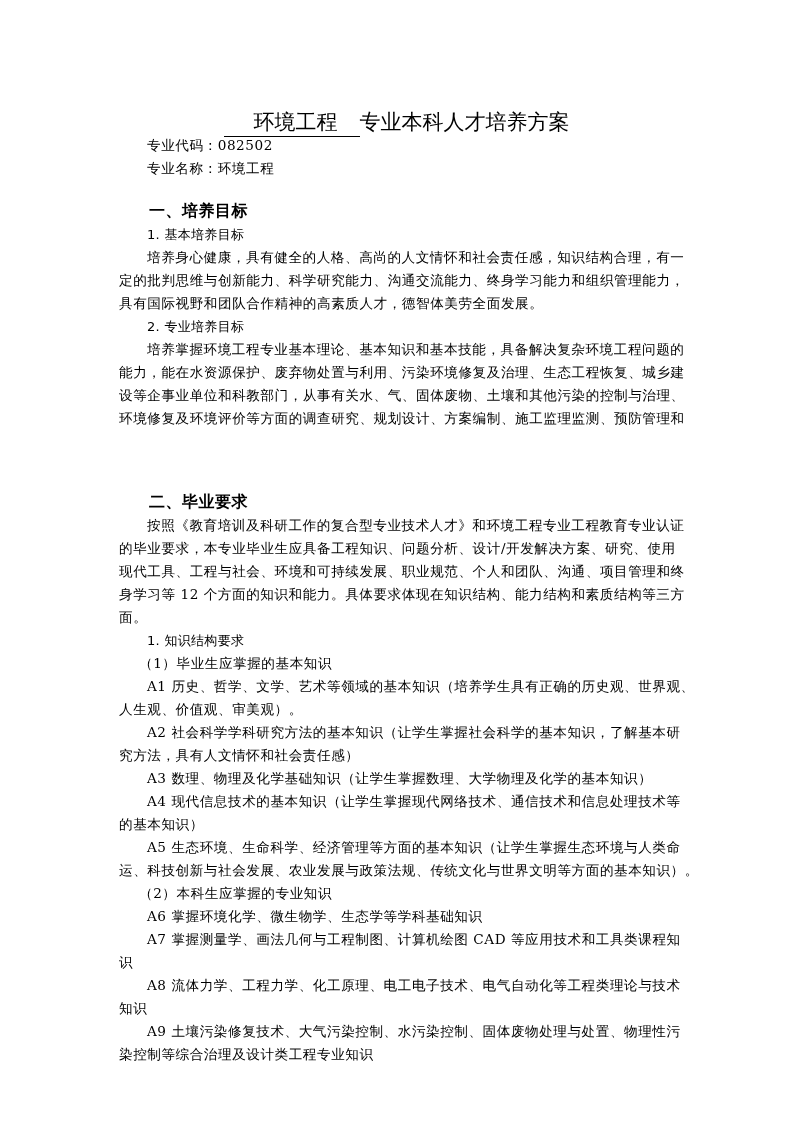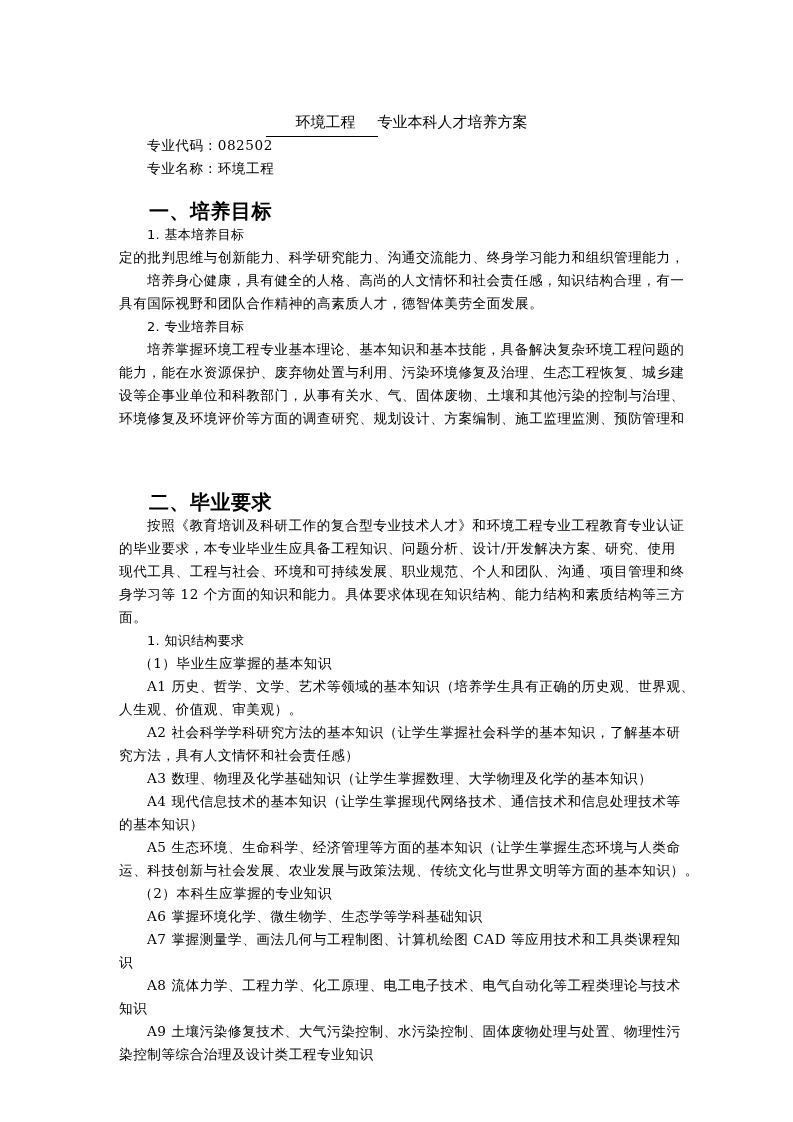--- a/index.html
+++ b/index.html
@@ -1,25 +1,25 @@
 <!DOCTYPE html>
 <html><head>
 <meta charset="utf-8">
 <style>
   html, body { margin: 0; padding: 0; background: #ffffff; }
   body { width: 793px; height: 1122px; position: relative; overflow: hidden;
          font-family: "DejaVu Serif", "Liberation Serif", serif; color: #000; }
   .page { position: absolute; left: 0; top: 0; width: 793px; height: 1122px; }
   .title { position: absolute; top: 108px; left: 0; width: 793px; text-align: center;
-           font-family: "DejaVu Sans", "Liberation Sans", sans-serif; font-size: 15px; line-height: 28px; }
+           font-family: "DejaVu Sans", "Liberation Sans", sans-serif; font-size: 21px; line-height: 28px; }
   .title .blank { display: inline-block; border-bottom: 1.5px solid #000; padding: 0 22px 0 30px; }
   .block { position: absolute; left: 119px; width: 560px; }
   .line { font-size: 13.6px; line-height: 23px; height: 23px; white-space: nowrap; letter-spacing: 0.55px; }
   .ind { padding-left: 28px; }
-  .h1 { font-family: "DejaVu Sans", "Liberation Sans", sans-serif; font-weight: bold; font-size: 20px;
+  .h1 { font-family: "DejaVu Sans", "Liberation Sans", sans-serif; font-weight: bold; font-size: 16px;
         line-height: 24px; height: 24px; padding-left: 30px; letter-spacing: 0.5px; }
   .h2 { font-family: "DejaVu Sans", "Liberation Sans", sans-serif; font-size: 13px;
         line-height: 23px; height: 23px; padding-left: 28px; letter-spacing: 0.3px; }
 </style>
 </head>
 <body>
 
 <div class="page">
 
   <div class="title">
@@ -27,22 +27,22 @@
   </div>
 
   <div class="block" style="top:134px;">
     <div class="line ind">专业代码：082502</div>
     <div class="line ind">专业名称：环境工程</div>
   </div>
 
   <div class="block" style="top:199px;">
     <div class="h1">一、培养目标</div>
     <div class="h2">1. 基本培养目标</div>
+    <div class="line ind">培养身心健康，具有健全的人格、高尚的人文情怀和社会责任感，知识结构合理，有一</div>
     <div class="line">定的批判思维与创新能力、科学研究能力、沟通交流能力、终身学习能力和组织管理能力，</div>
-    <div class="line ind">培养身心健康，具有健全的人格、高尚的人文情怀和社会责任感，知识结构合理，有一</div>
     <div class="line">具有国际视野和团队合作精神的高素质人才，德智体美劳全面发展。</div>
     <div class="h2">2. 专业培养目标</div>
     <div class="line ind">培养掌握环境工程专业基本理论、基本知识和基本技能，具备解决复杂环境工程问题的</div>
     <div class="line">能力，能在水资源保护、废弃物处置与利用、污染环境修复及治理、生态工程恢复、城乡建</div>
     <div class="line">设等企事业单位和科教部门，从事有关水、气、固体废物、土壤和其他污染的控制与治理、</div>
     <div class="line">环境修复及环境评价等方面的调查研究、规划设计、方案编制、施工监理监测、预防管理和</div>
   </div>
 
   <div class="block" style="top:490px;">
     <div class="h1">二、毕业要求</div>

